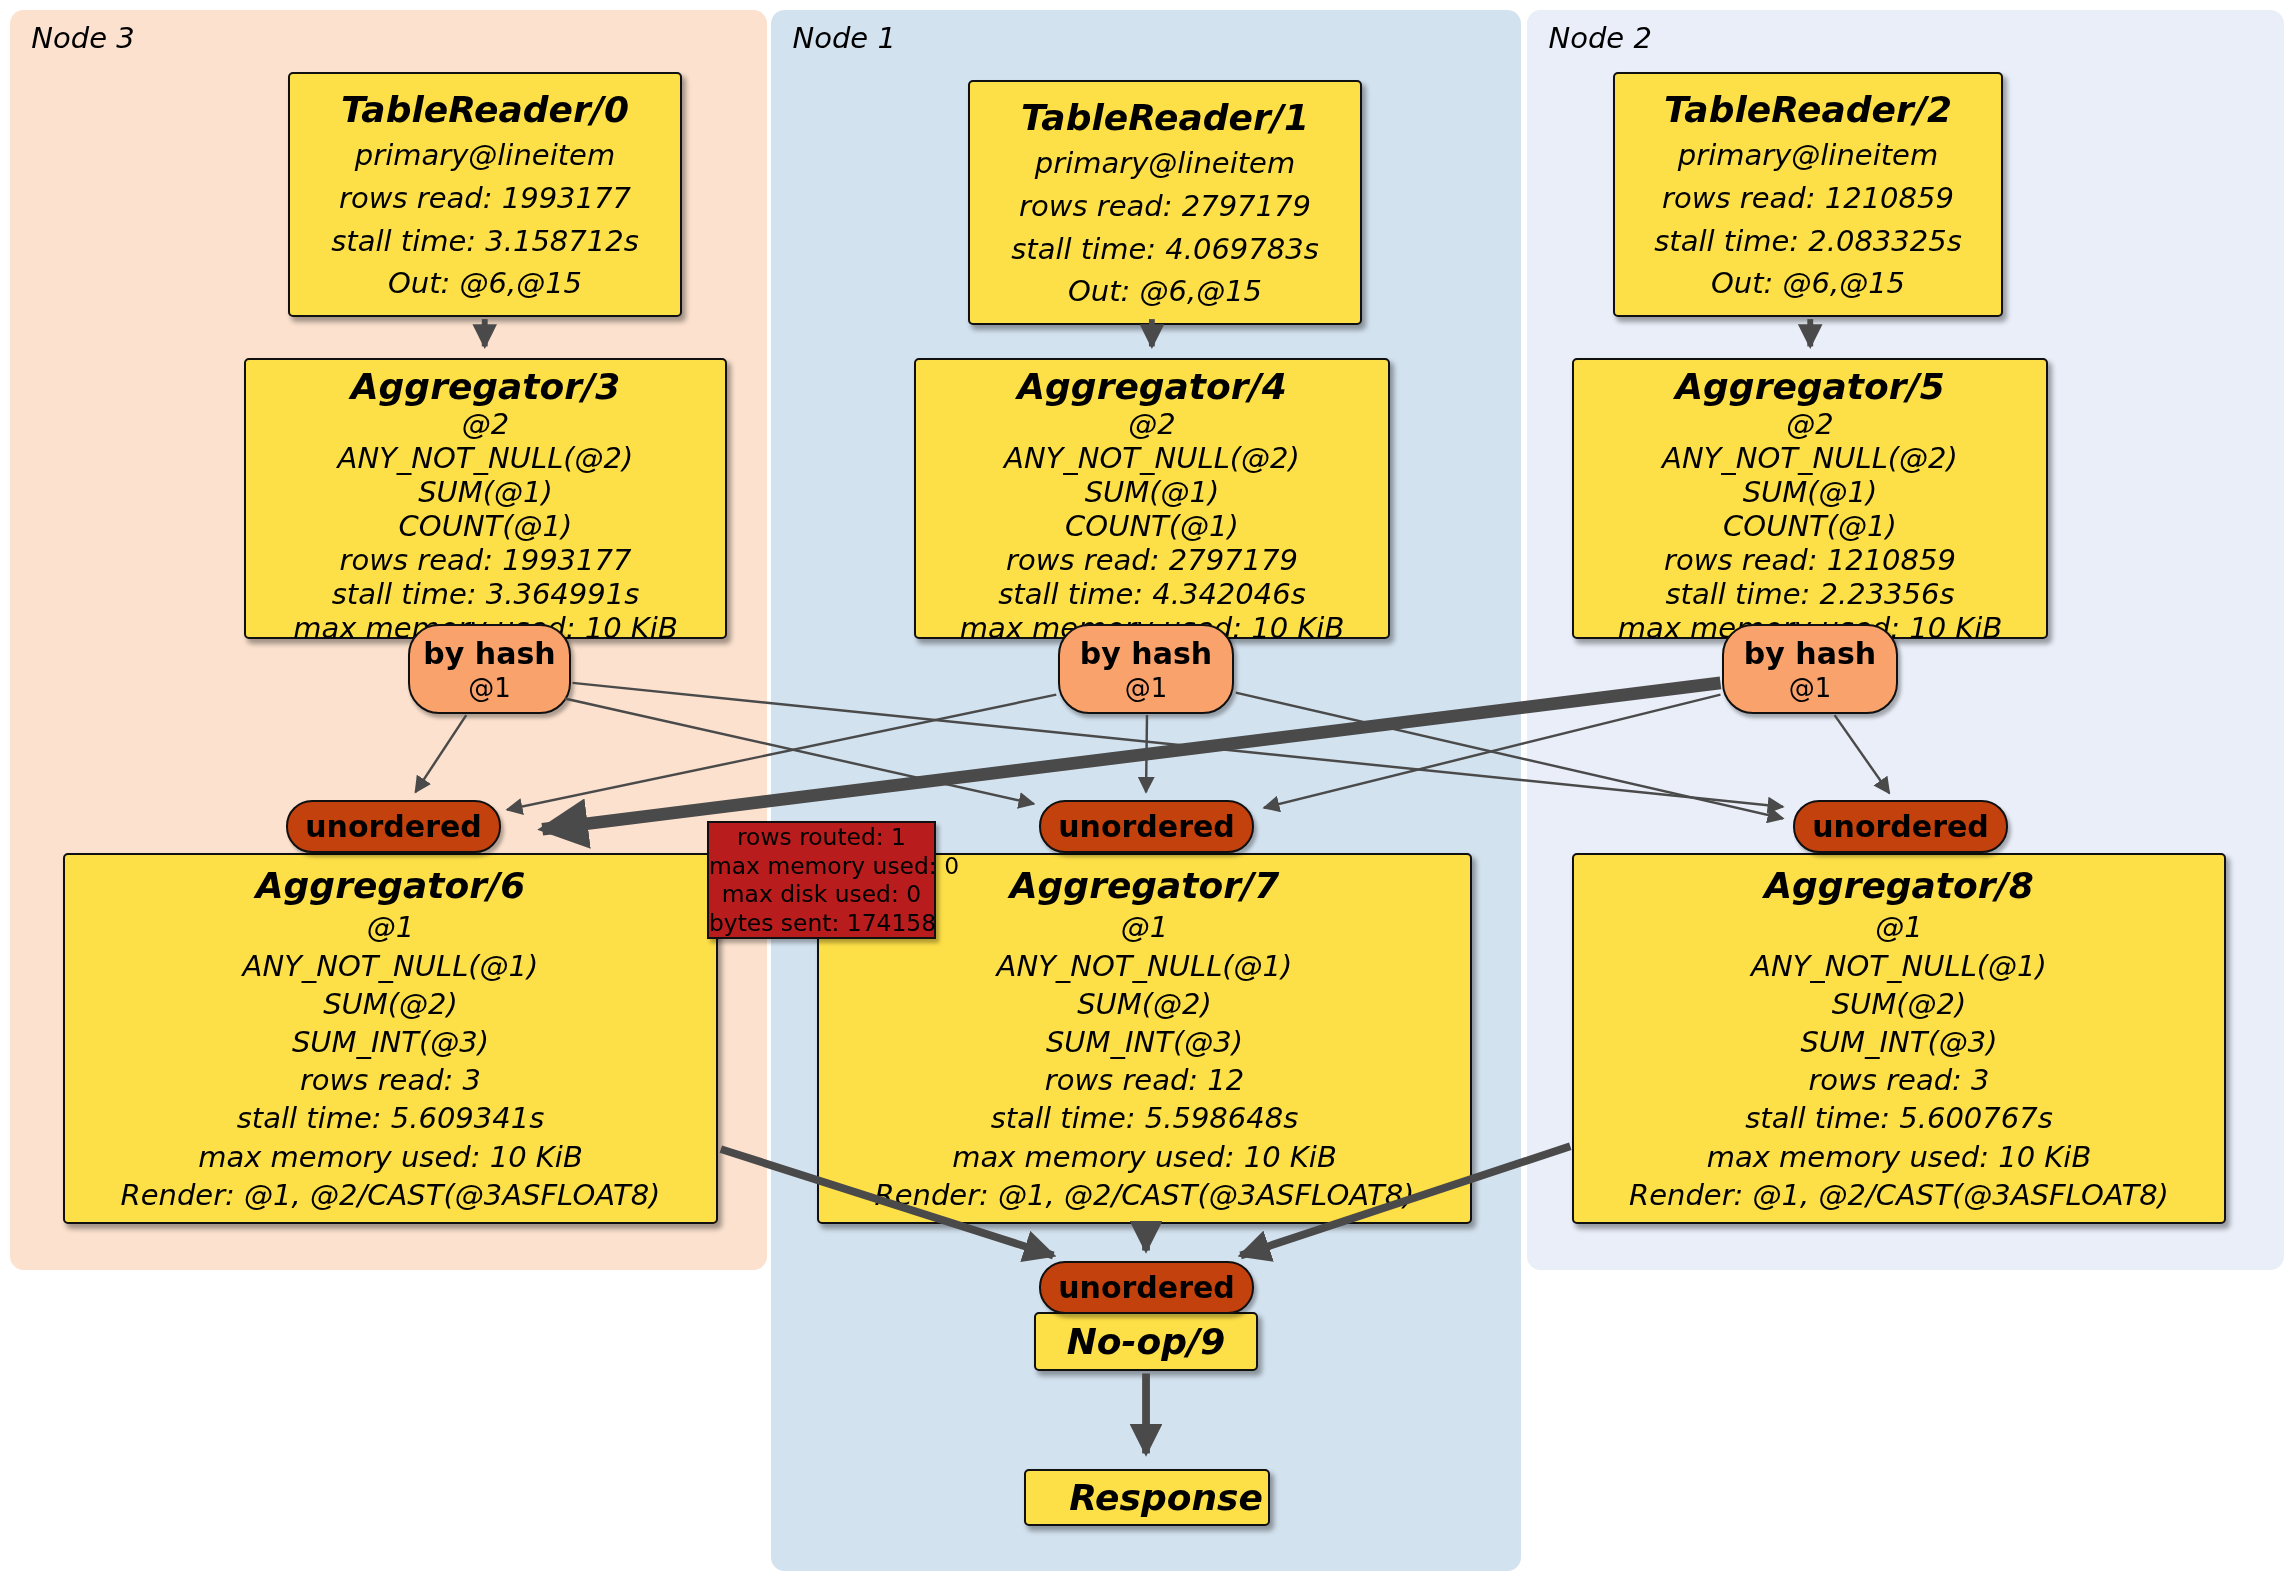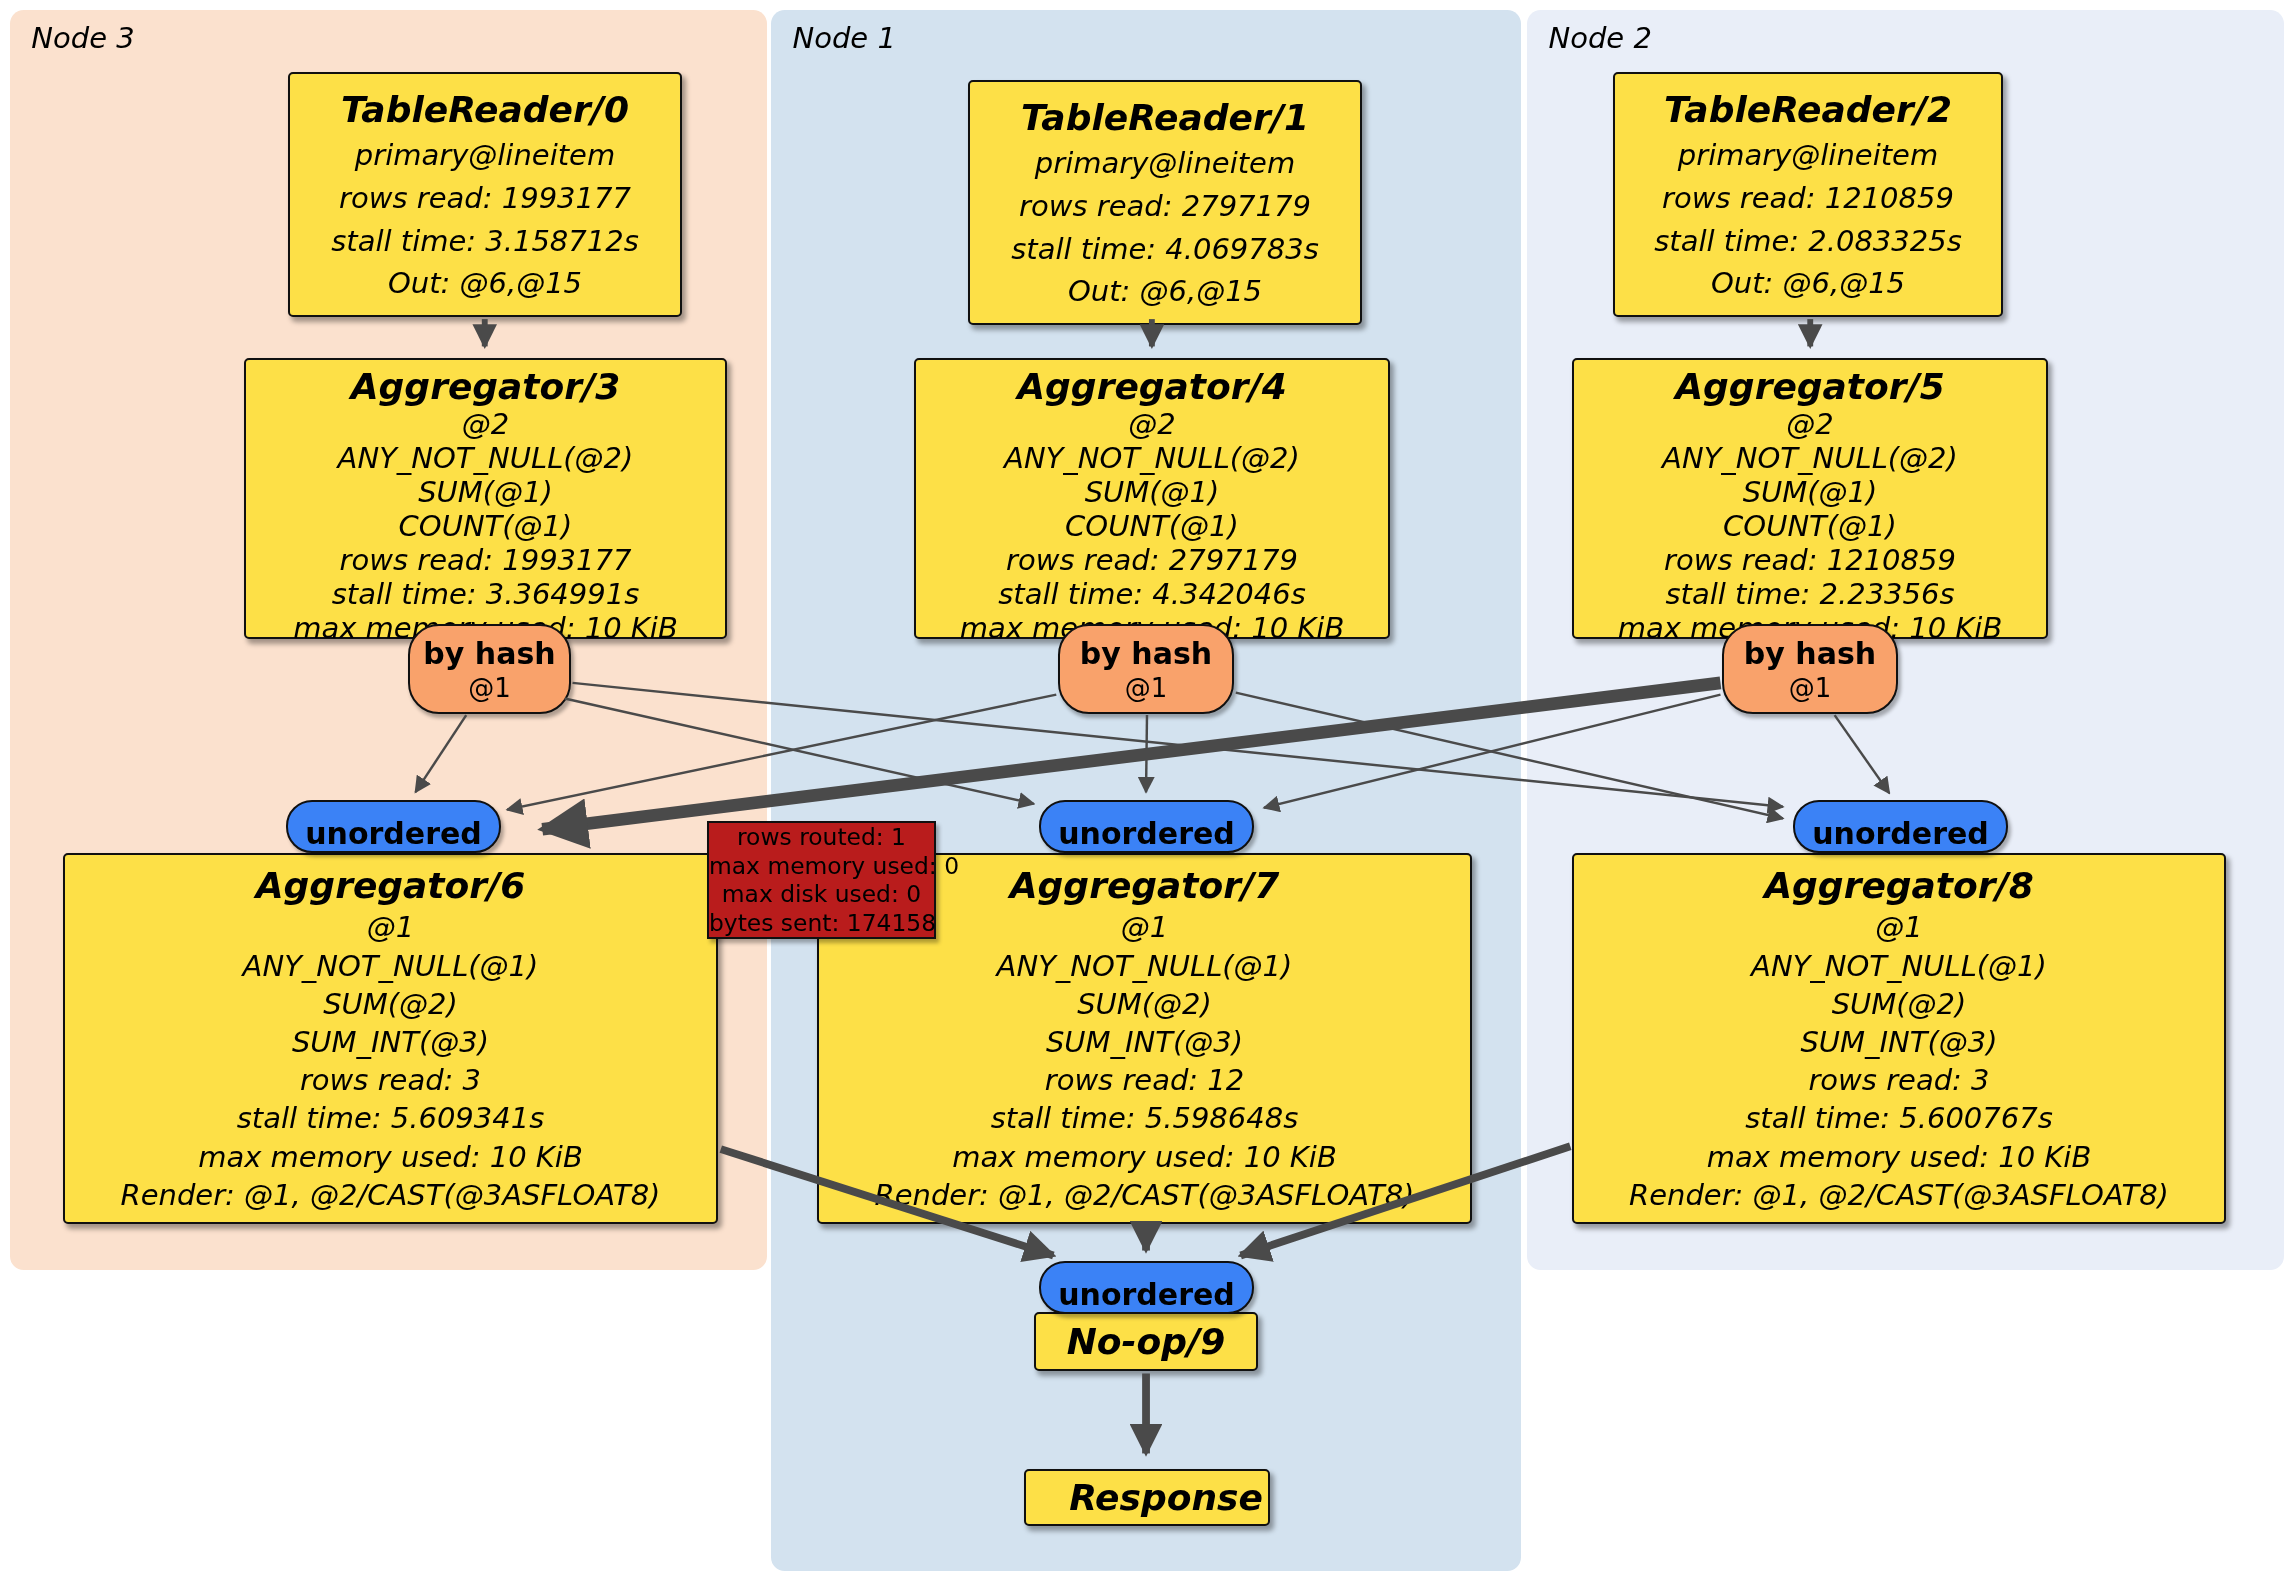--- a/index.html
+++ b/index.html
@@ -38,23 +38,23 @@
           box-shadow:2.9px 3.9px 3.9px rgba(0,0,0,0.3);
           display:flex;flex-direction:column;justify-content:center;align-items:center;
           box-sizing:border-box;}
   .router .t1{font-weight:bold;font-size:30px;line-height:39px;}
   .router .t2{font-size:26px;line-height:31px;}
   #r-bh1{left:408px; top:624px;width:163px;height:90px;}
   #r-bh2{left:1058px;top:624px;width:176px;height:90px;}
   #r-bh3{left:1722px;top:624px;width:176px;height:90px;}
 
   
-  .stream{position:absolute;background:#3b82f6;border:2.9px solid #101010;border-radius:26px;
+  .stream{position:absolute;background:#c2410c;border:2.9px solid #101010;border-radius:26px;
           box-shadow:2.9px 3.9px 3.9px rgba(0,0,0,0.3);
-          display:flex;justify-content:center;align-items:flex-end;
+          display:flex;justify-content:center;align-items:center;
           font-weight:bold;font-size:30px;box-sizing:border-box;}
   #s-u1{left:286px; top:800px; width:215px;height:53px;}
   #s-u2{left:1039px;top:800px; width:215px;height:53px;}
   #s-u3{left:1793px;top:800px; width:215px;height:53px;}
   #s-u4{left:1039px;top:1261px;width:215px;height:53px;}
 
   
   #edges{position:absolute;left:0;top:0;width:2294px;height:1596px;pointer-events:none;}
   .edge{stroke:#4a4a4a;fill:none;}
 

